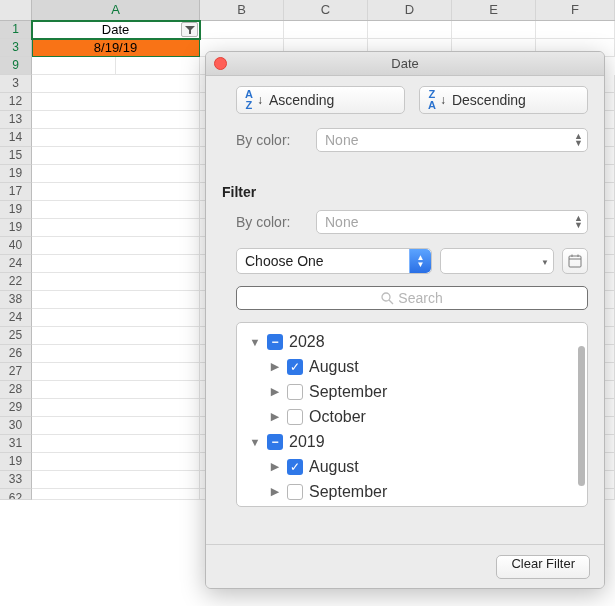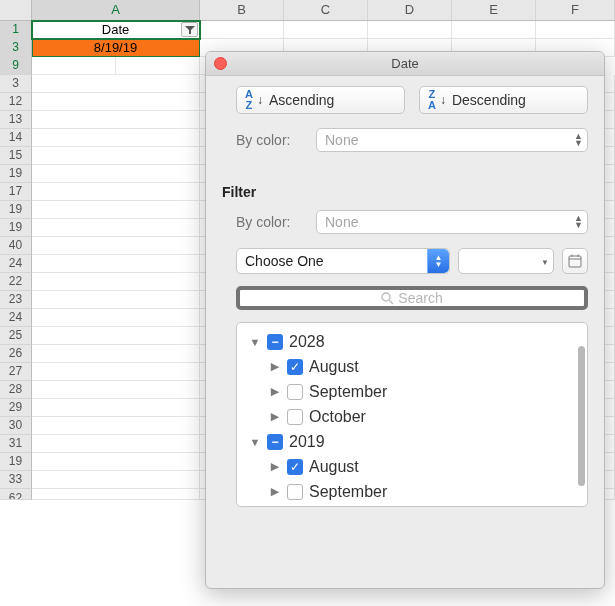--- a/index.html
+++ b/index.html
@@ -205,21 +205,21 @@
     font-size: 9px;
     line-height: 7px;
   }
   .choose-row {
     display: flex;
     gap: 8px;
     margin: 14px 0 0 14px;
     align-items: center;
   }
   .combo {
-    width: 214px;
+    width: 196px;
     height: 26px;
     background: #fff;
     border: 1px solid #c7c7c7;
     border-radius: 5px;
     display: flex;
     align-items: center;
     padding: 0 0 0 8px;
     font-size: 14px;
     color: #222;
     position: relative;
@@ -260,21 +260,21 @@
     border: 1px solid #c7c7c7;
     border-radius: 5px;
     display: flex;
     align-items: center;
     justify-content: center;
   }
   .search-box {
     margin: 12px 0 0 14px;
     height: 24px;
     background: #fff;
-    border: 4px solid #737373;
+    border: 1px solid #737373;
     border-radius: 5px;
     display: flex;
     align-items: center;
     justify-content: center;
     gap: 4px;
     color: #b5b5b5;
     font-size: 14px;
   }
   .tree-container {
     position: relative;
@@ -492,21 +492,21 @@
       <div class="row" style="height: 18px;">
         <div class="row-head">22</div>
         <div class="cell colA"></div>
         <div class="cell colB"></div>
         <div class="cell colC"></div>
         <div class="cell colD"></div>
         <div class="cell colE"></div>
         <div class="cell colF"></div>
       </div>
       <div class="row" style="height: 18px;">
-        <div class="row-head">23</div>
+        <div class="row-head">38</div>
         <div class="cell colA"></div>
         <div class="cell colB"></div>
         <div class="cell colC"></div>
         <div class="cell colD"></div>
         <div class="cell colE"></div>
         <div class="cell colF"></div>
       </div>
       <div class="row" style="height: 18px;">
         <div class="row-head">24</div>
         <div class="cell colA"></div>
@@ -711,13 +711,16 @@
           <div class="tnode indent2">
             <span class="disclose">▶</span>
             <span class="chk empty"></span>
             <span>September</span>
           </div>
           <div class="tnode indent2 cut"></div>
         </div>
       <div class="scrollbar"></div>
     </div>
   </div>
+  <div class="footer">
+    <div class="clear-btn">Clear Filter</div>
+  </div>
 </div>
 
 </body></html>

